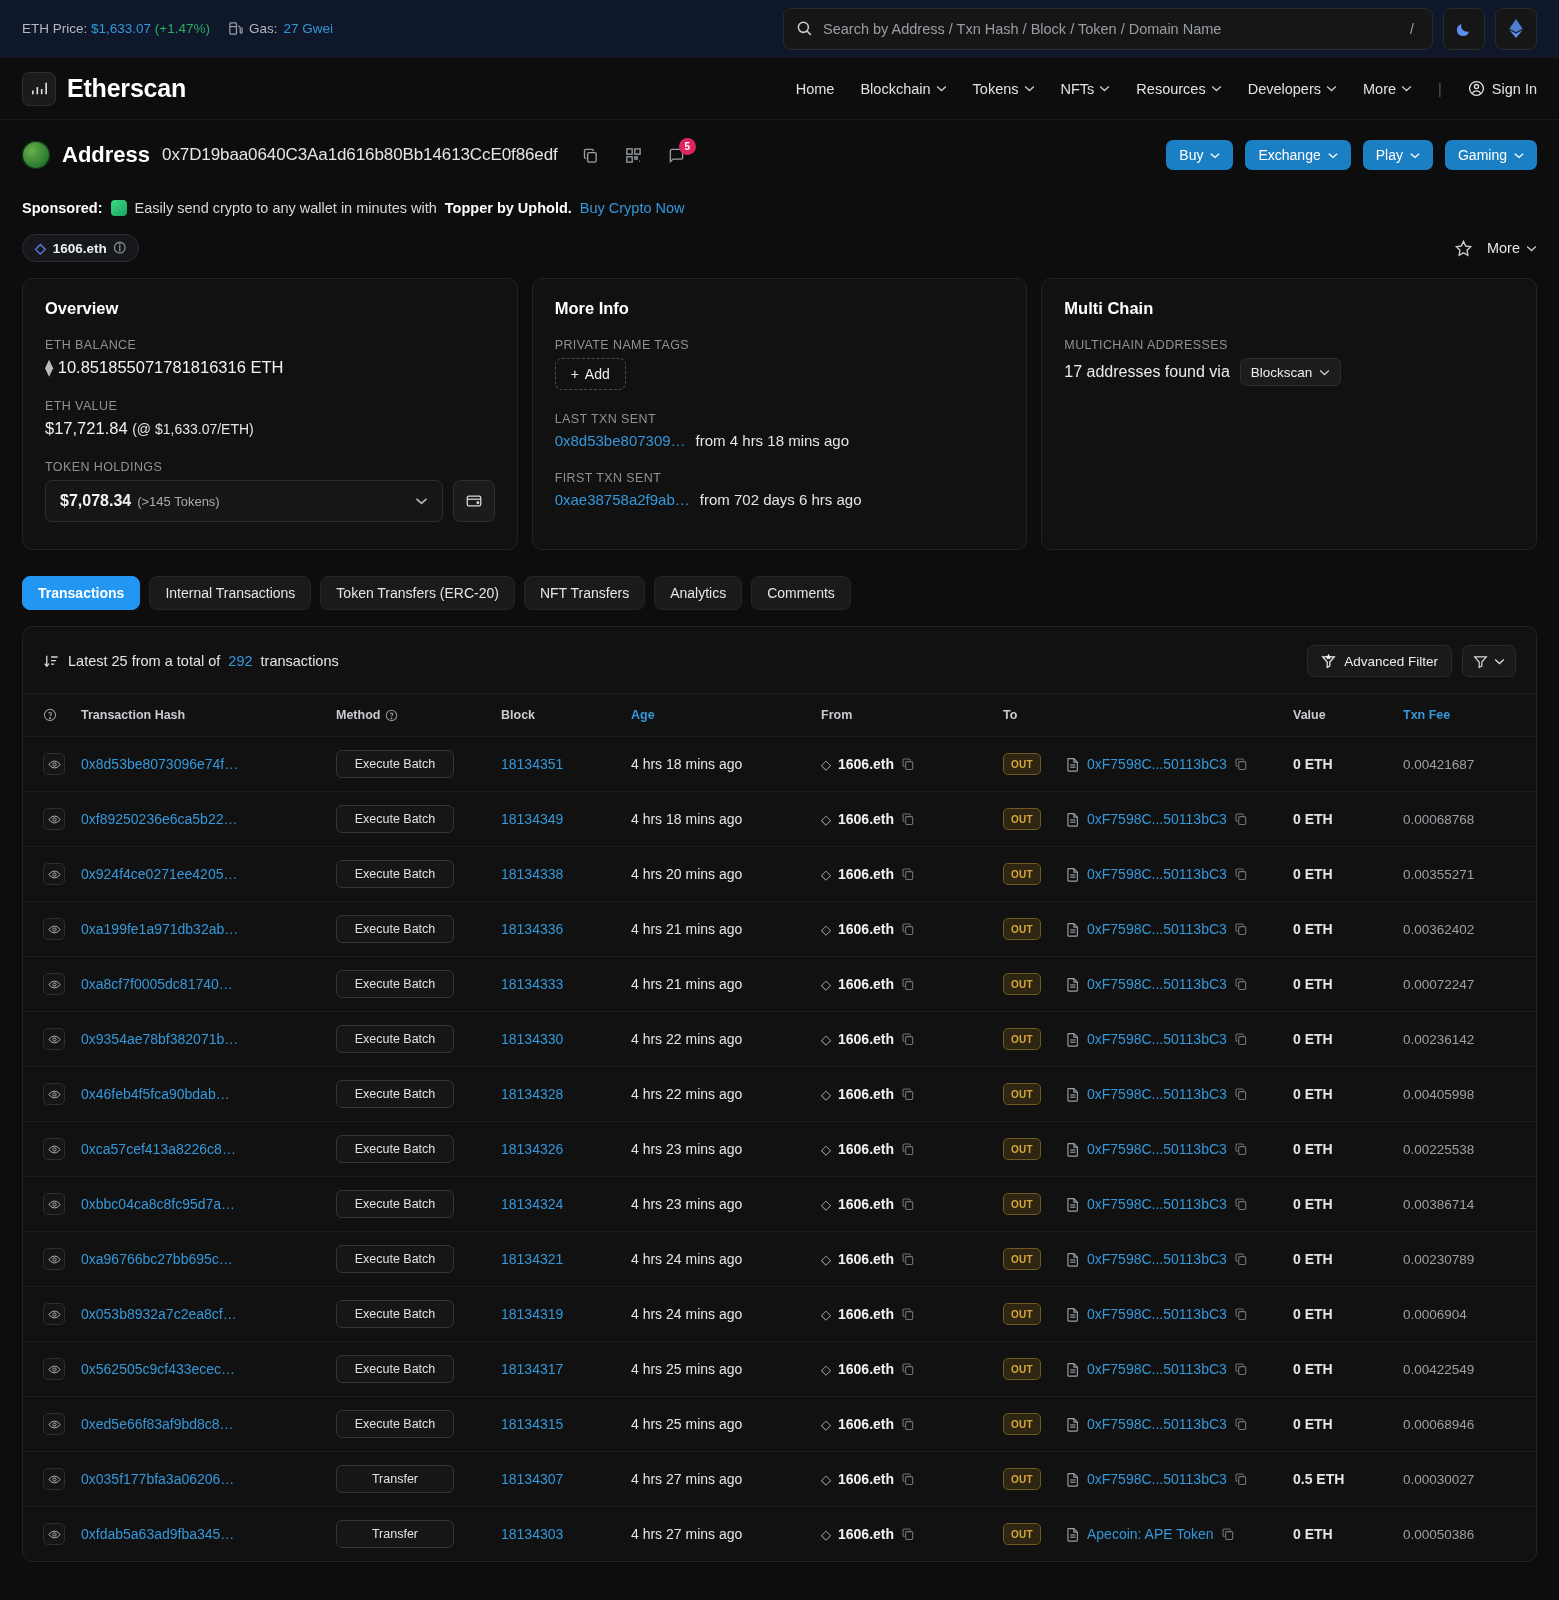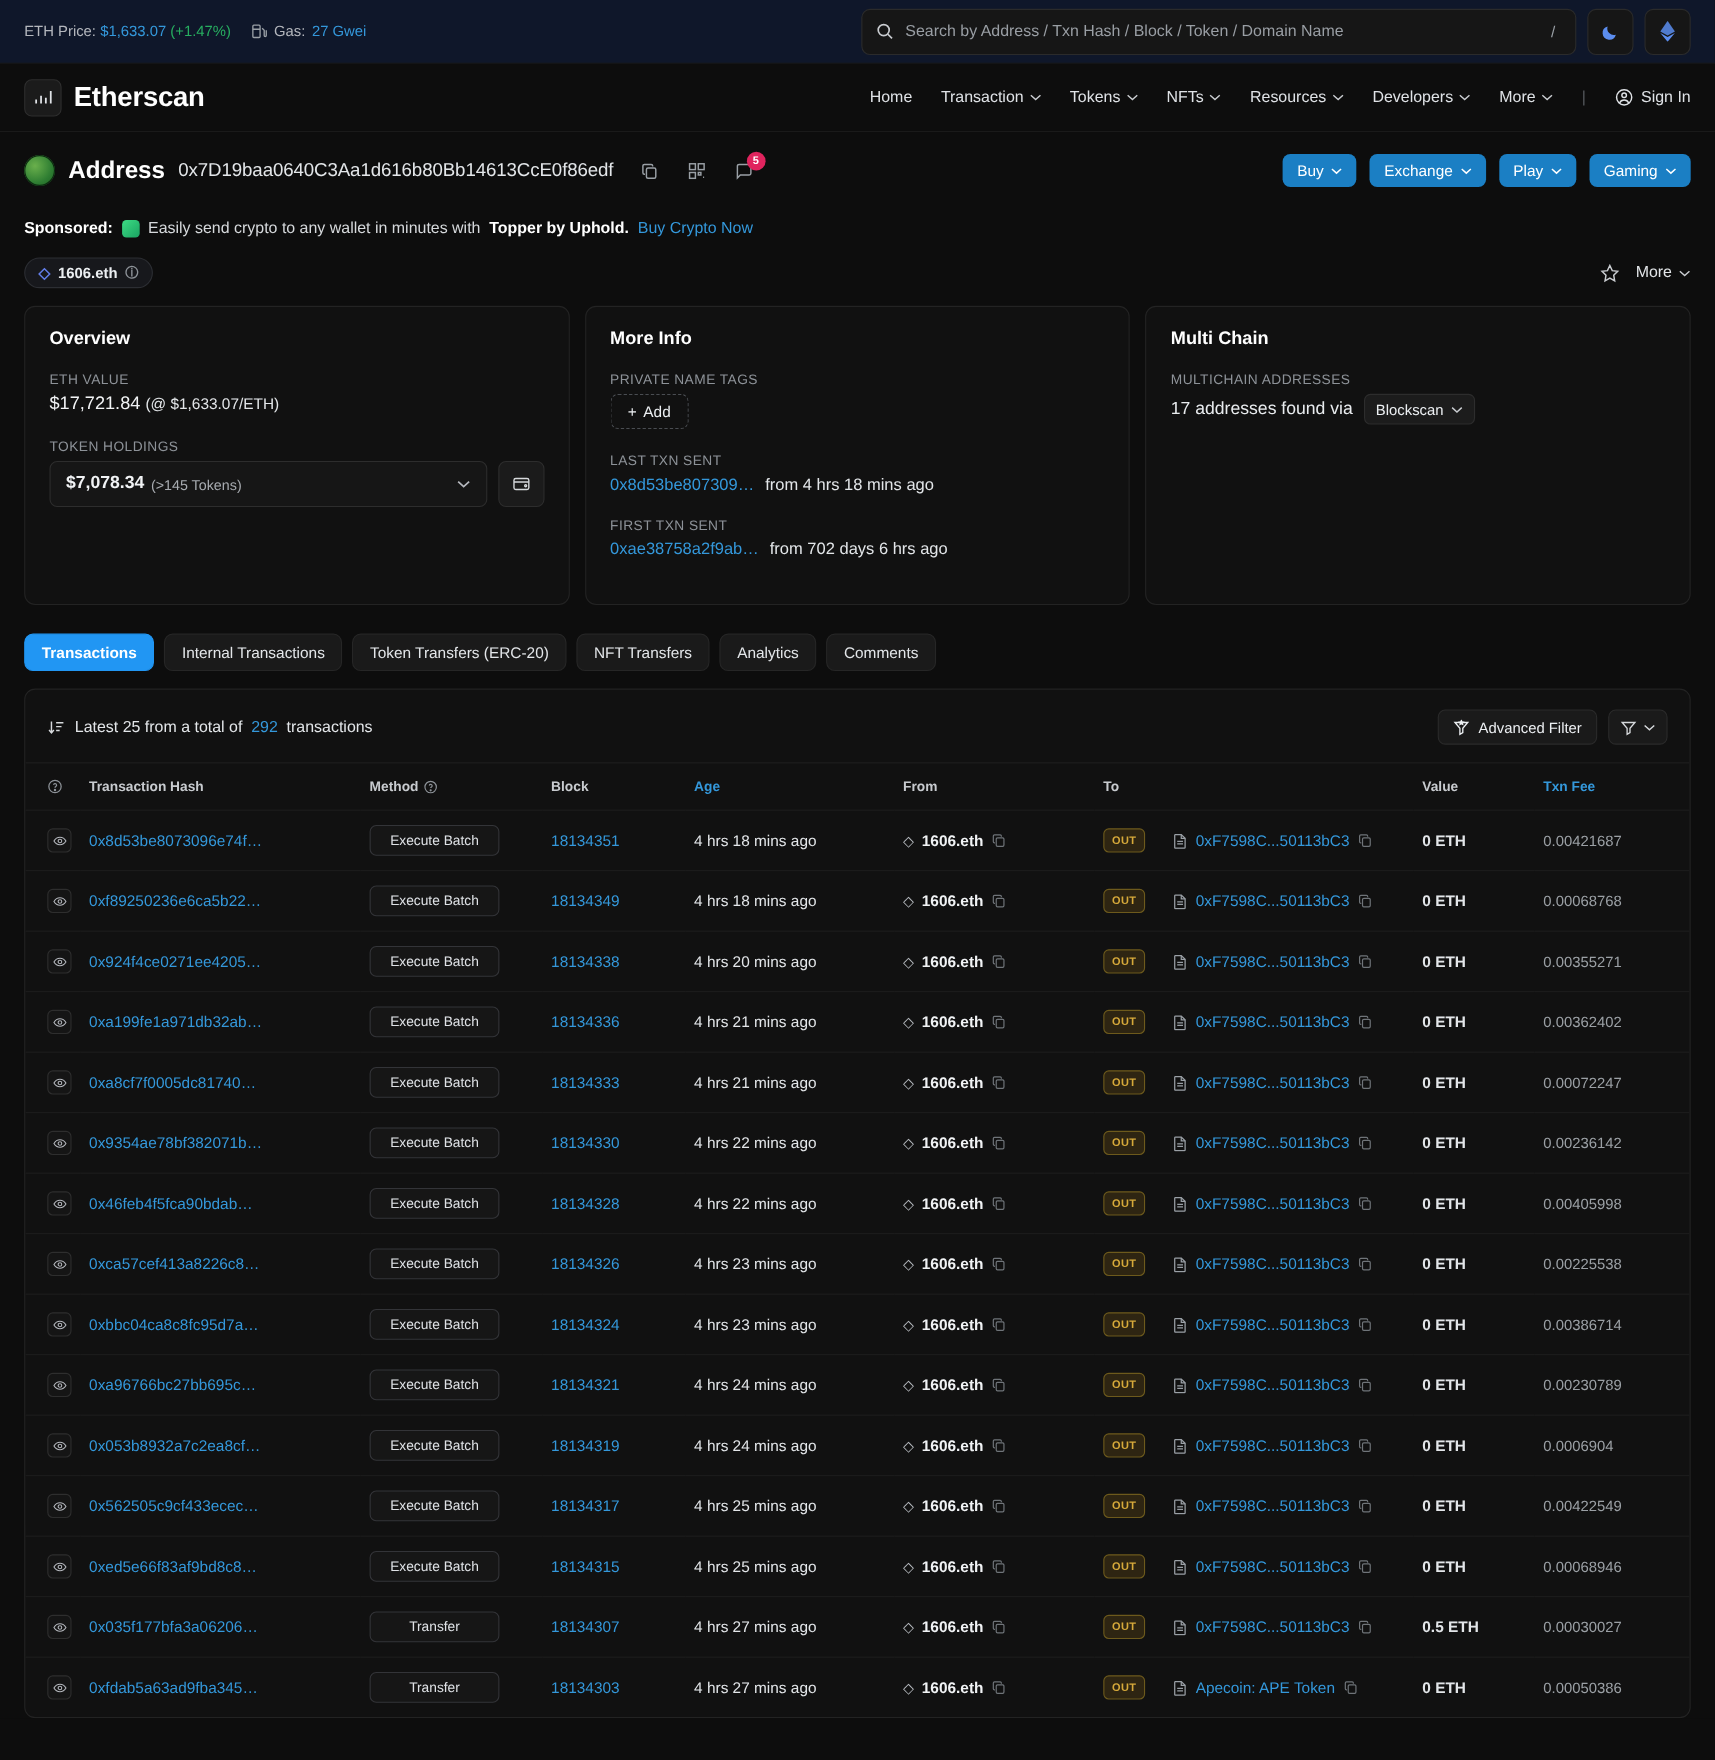--- a/index.html
+++ b/index.html
@@ -374,21 +374,21 @@
           <path d="M17 4v12"></path>
       </svg>
     </span>
     <span class="brand-name">Etherscan</span>
   </div>
   <div class="nav-items">
     <div class="nav-item">
       <span>Home</span>
     </div>
     <div class="nav-item">
-      <span>Transaction</span>
+      <span>Blockchain</span>
       <span>
           <svg width="11" height="7" viewBox="0 0 12 8" fill="none" stroke="#c9ccd0" stroke-width="1.5">
             <path d="M1 1.8 6 6.3 11 1.8"></path>
           </svg>
         </span>
     </div>
     <div class="nav-item">
       <span>Tokens</span>
       <span>
           <svg width="11" height="7" viewBox="0 0 12 8" fill="none" stroke="#c9ccd0" stroke-width="1.5">
@@ -532,20 +532,27 @@
         </span>
     </div>
   </div>
 </div>
 
 <div class="cards">
 
   <div class="card">
     <h3>Overview</h3>
     <div class="mb20">
+      <div class="meta-label">ETH BALANCE</div>
+      <div class="eth-value-big">
+        <span class="eth-glyph">⧫</span>
+        <span>10.851855071781816316 ETH</span>
+      </div>
+    </div>
+    <div class="mb20">
       <div class="meta-label">ETH VALUE</div>
       <div class="eth-value-big">
         <span>$17,721.84</span>
         <span class="eth-value-sub">(@ $1,633.07/ETH)</span>
       </div>
     </div>
     <div>
       <div class="meta-label">TOKEN HOLDINGS</div>
       <div class="token-row">
         <div class="token-select">

